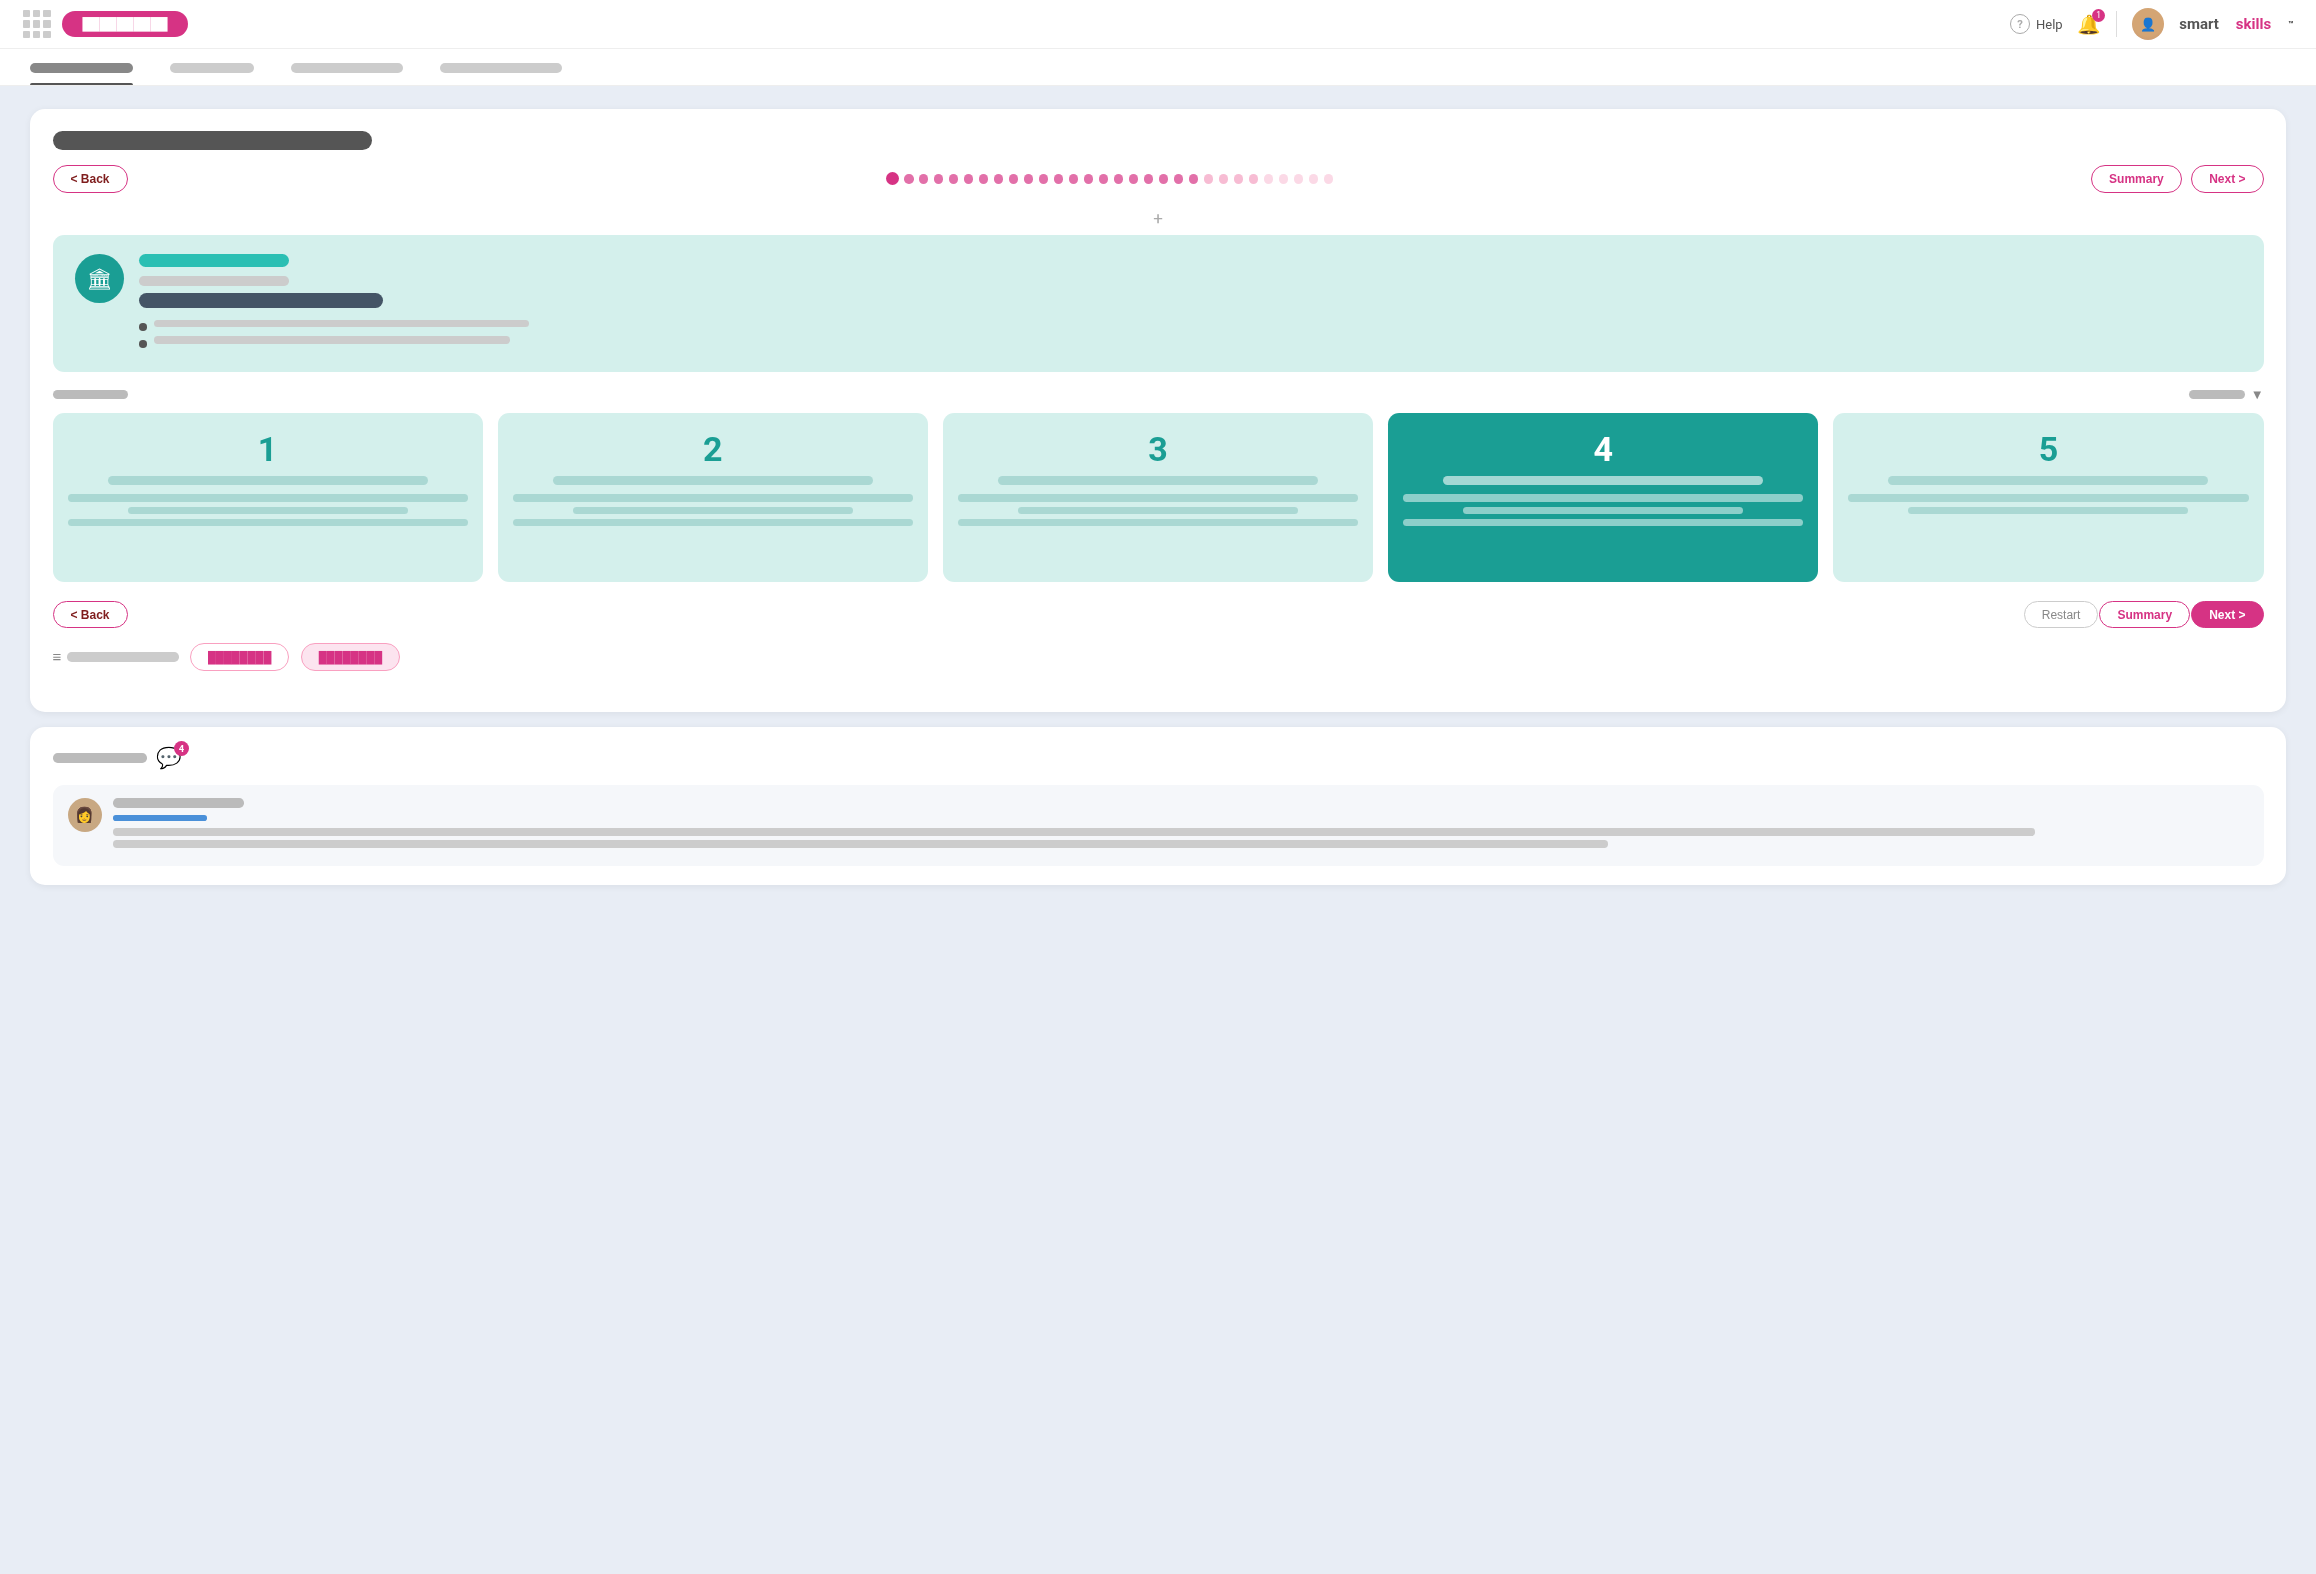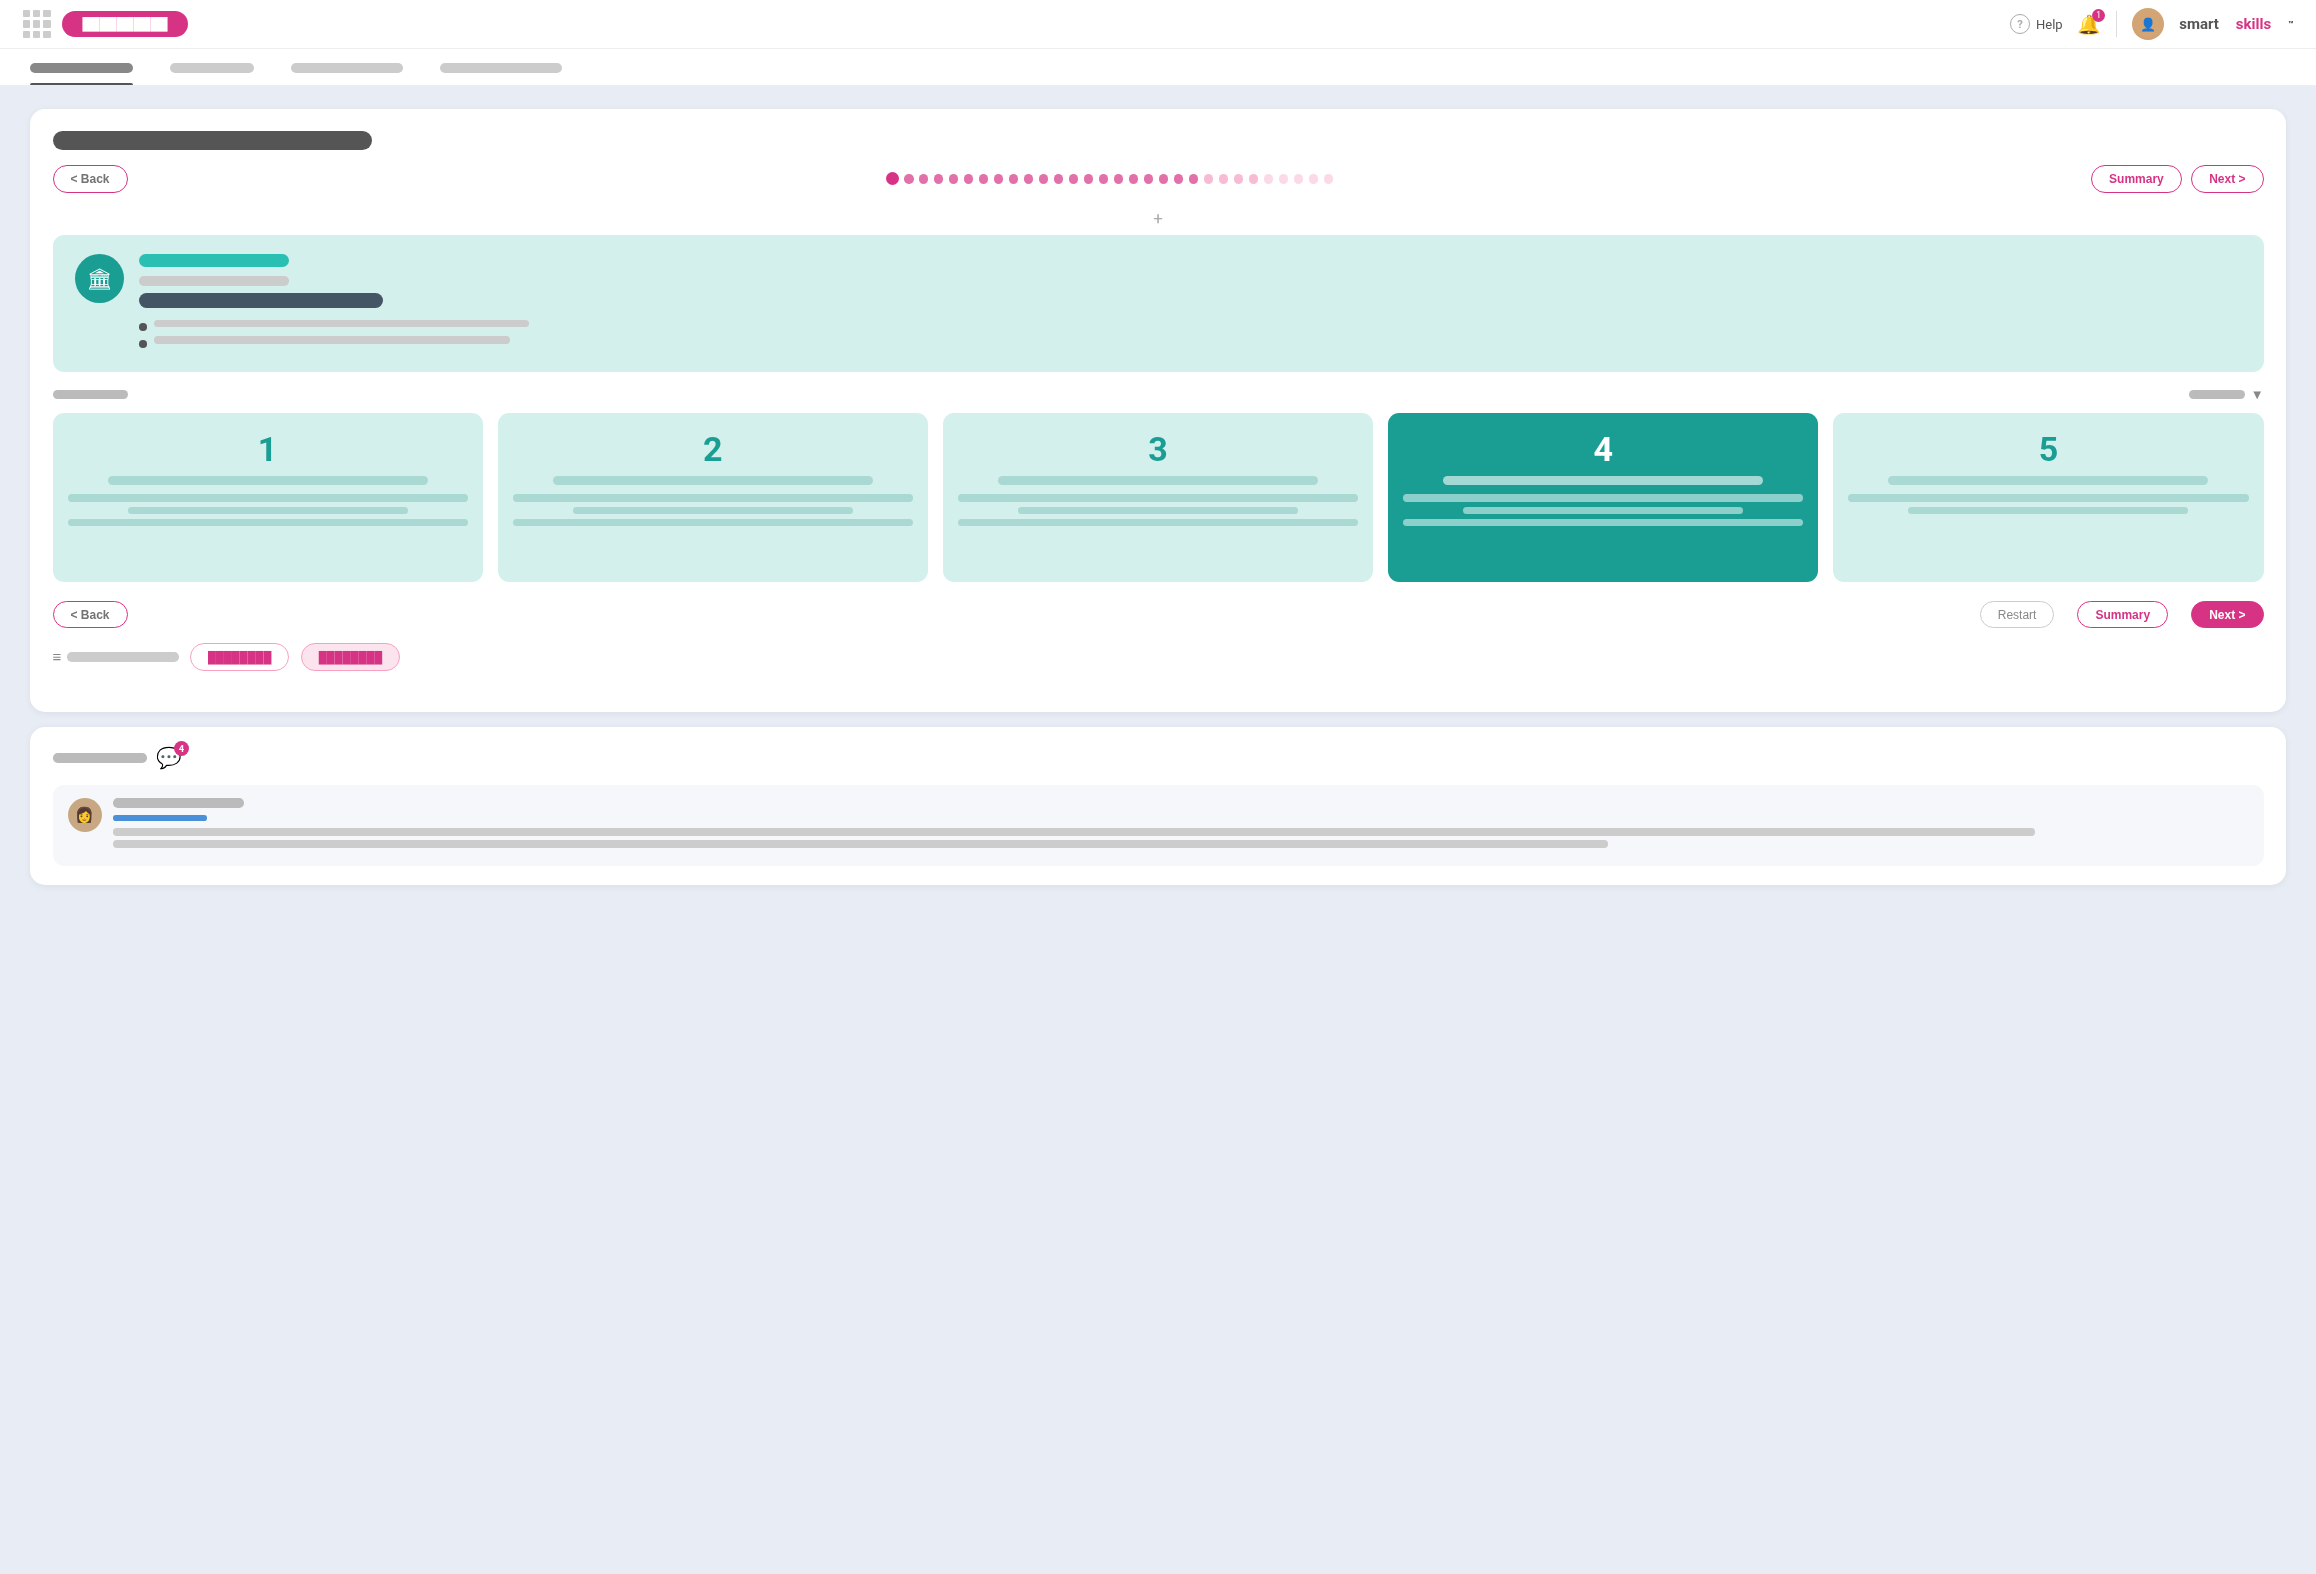--- a/index.html
+++ b/index.html
@@ -149,21 +149,21 @@
     }
 
     .nav-row {
       display: flex;
       align-items: center;
       margin-bottom: 15px;
     }
     .back-btn {
       background: #fff;
       border: 1.9px solid #d63384;
-      color: #737373;
+      color: #7f1d1d;
       border-radius: 19px;
       padding: 5.6px 17px;
       font-size: 12px;
       font-weight: 600;
       cursor: pointer;
       white-space: nowrap;
     }
     .dots-container {
       flex: 1;
       display: flex;
@@ -642,21 +642,21 @@
         <div class="option-title-bar"></div>
         <div class="option-desc-lines">
           <div class="option-desc-line"></div>
           <div class="option-desc-line short"></div>
         </div>
       </div>
     </div>
 
     <div class="bottom-nav-row">
       <button class="back-btn">&lt; Back</button>
-      <div style="display:flex;gap:23px;">
+      <div style="display:flex;gap:1px;">
         <button class="restart-btn">Restart</button>
         <button class="summary-btn">Summary</button>
         <button class="next-btn-solid">Next &gt;</button>
       </div>
     </div>
 
     <div class="filter-row">
       <div class="filter-icon-bar">
         <span class="filter-lines-icon">≡</span>
         <div class="filter-text-bar"></div>

